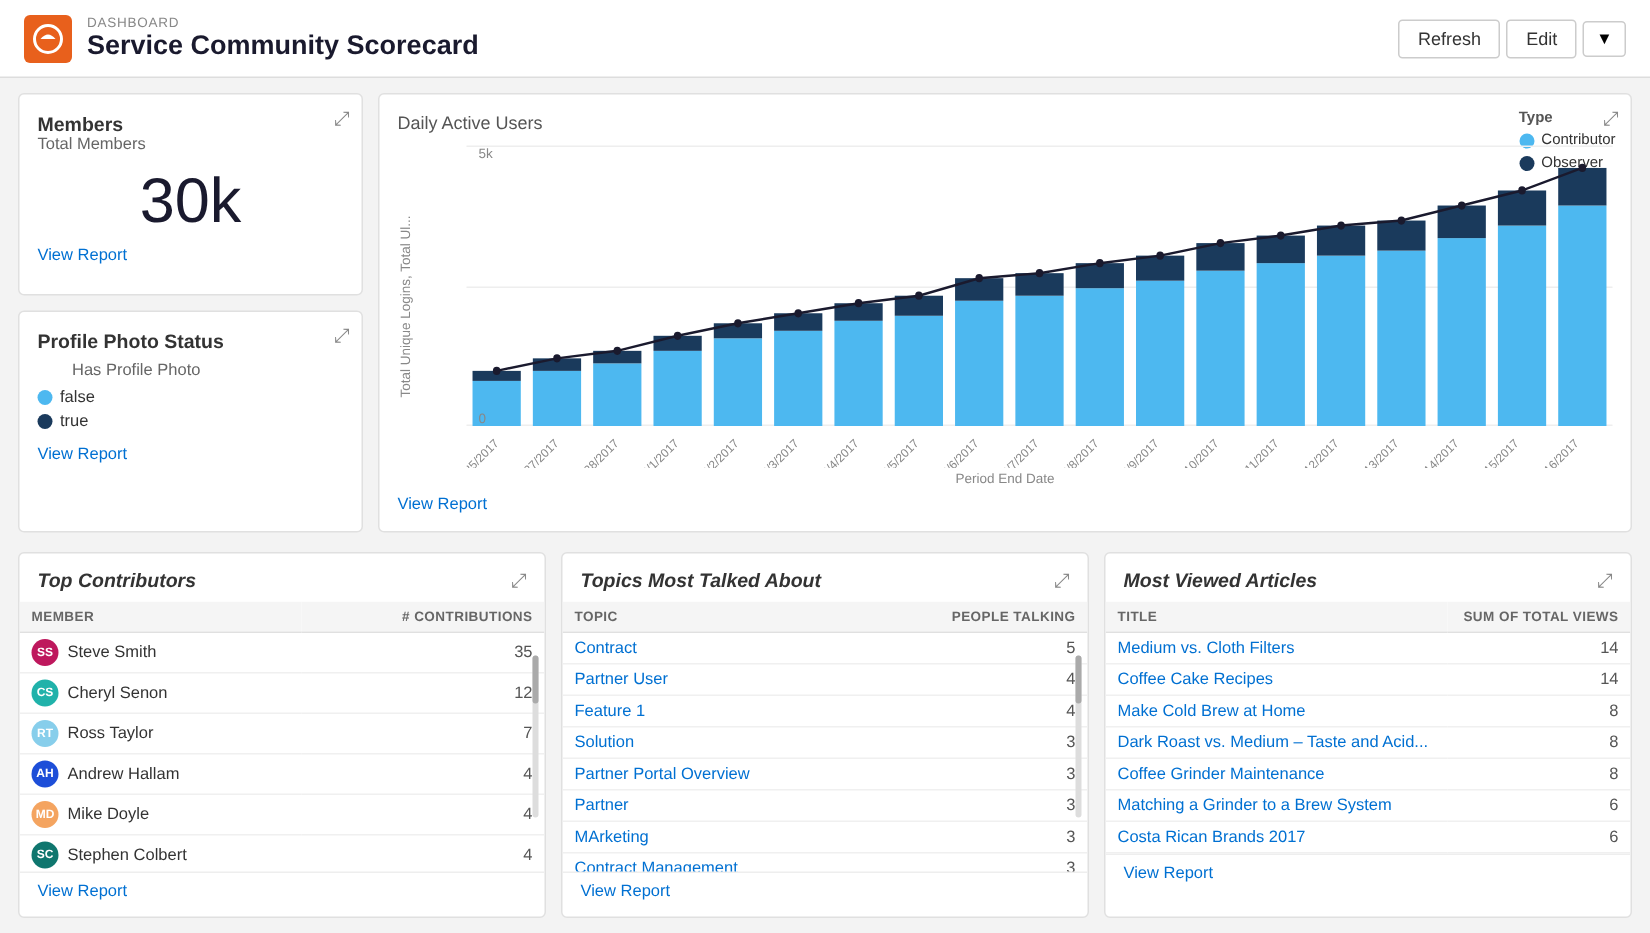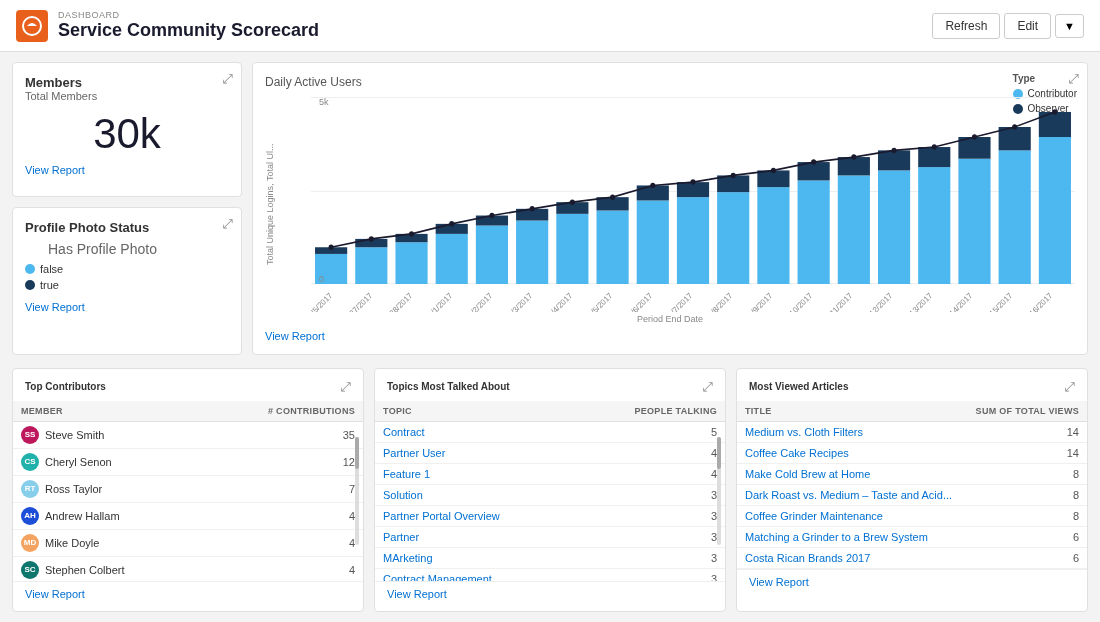--- a/index.html
+++ b/index.html
@@ -54,21 +54,21 @@
     .chart-inner { flex: 1; position: relative; display: flex; flex-direction: column; }
     .chart-legend { position: absolute; top: 10px; right: 10px; font-size: 10px; }
     .chart-legend-title { font-weight: 600; margin-bottom: 4px; color: #555; }
 
     
     .bottom-row { display: grid; grid-template-columns: 1fr 1fr 1fr; gap: 10px; }
     
     
     .table-card { background: #fff; border: 1px solid #e0e0e0; border-radius: 4px; padding: 0; overflow: hidden; position: relative; }
     .table-card-header { padding: 10px 12px 6px; display: flex; align-items: center; justify-content: space-between; }
-    .table-card-title { font-size: 10px; font-weight: 600; color: #333; }
+    .table-card-title { font-size: 13px; font-weight: 600; color: #333; font-style: italic; }
     .data-table { width: 100%; border-collapse: collapse; font-size: 11px; }
     .data-table th { background: #f5f5f5; padding: 5px 8px; text-align: left; font-size: 9px; font-weight: 600; color: #666; text-transform: uppercase; border-bottom: 1px solid #e0e0e0; letter-spacing: 0.3px; }
     .data-table th.right { text-align: right; }
     .data-table td { padding: 4px 8px; border-bottom: 1px solid #f0f0f0; color: #333; }
     .data-table td.right { text-align: right; color: #555; }
     .member-cell { display: flex; align-items: center; gap: 6px; }
     .avatar { width: 18px; height: 18px; border-radius: 50%; background: #ccc; flex-shrink: 0; display: flex; align-items: center; justify-content: center; font-size: 8px; color: white; font-weight: bold; }
     .topic-link { color: #0070d2; cursor: pointer; }
     .article-link { color: #0070d2; cursor: pointer; }
     .scroll-indicator { position: absolute; right: 4px; top: 50%; transform: translateY(-50%); width: 4px; background: #ddd; height: 60%; border-radius: 2px; }
@@ -111,21 +111,21 @@
         <div class="card-subtitle">Total Members</div>
         <div class="members-count">30k</div>
         <a class="view-report-link">View Report</a>
       </div>
 
       <div class="card profile-card">
         <span class="card-title">Profile Photo Status</span>
         <span class="expand-icon">⤢</span>
         <div class="donut-container">
           <div class="donut-legend">
-            <div style="font-size:14px; color:#666; margin-bottom:6px;padding-left:23px;">Has Profile Photo</div>
+            <div style="font-size:11px; color:#666; margin-bottom:6px;padding-left:23px;">Has Profile Photo</div>
             <div class="legend-item">
               <div class="legend-dot" style="background:#4db8f0;"></div>
               <span>false</span>
             </div>
             <div class="legend-item">
               <div class="legend-dot" style="background:#1a3a5c;"></div>
               <span>true</span>
             </div>
           </div>
         </div>

